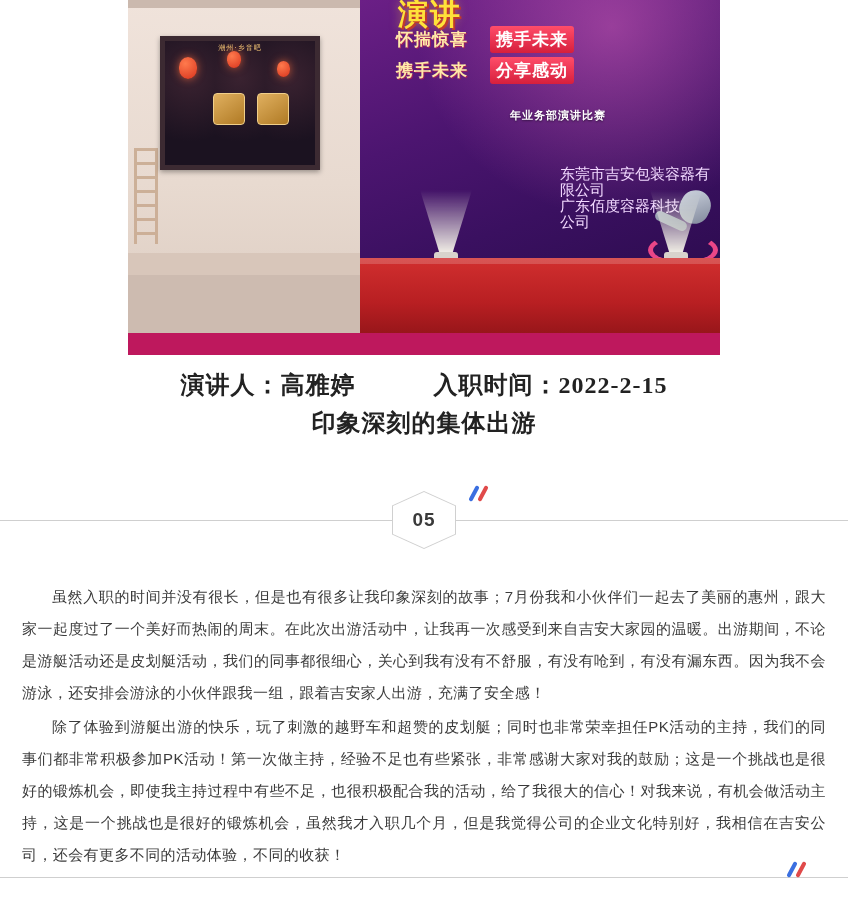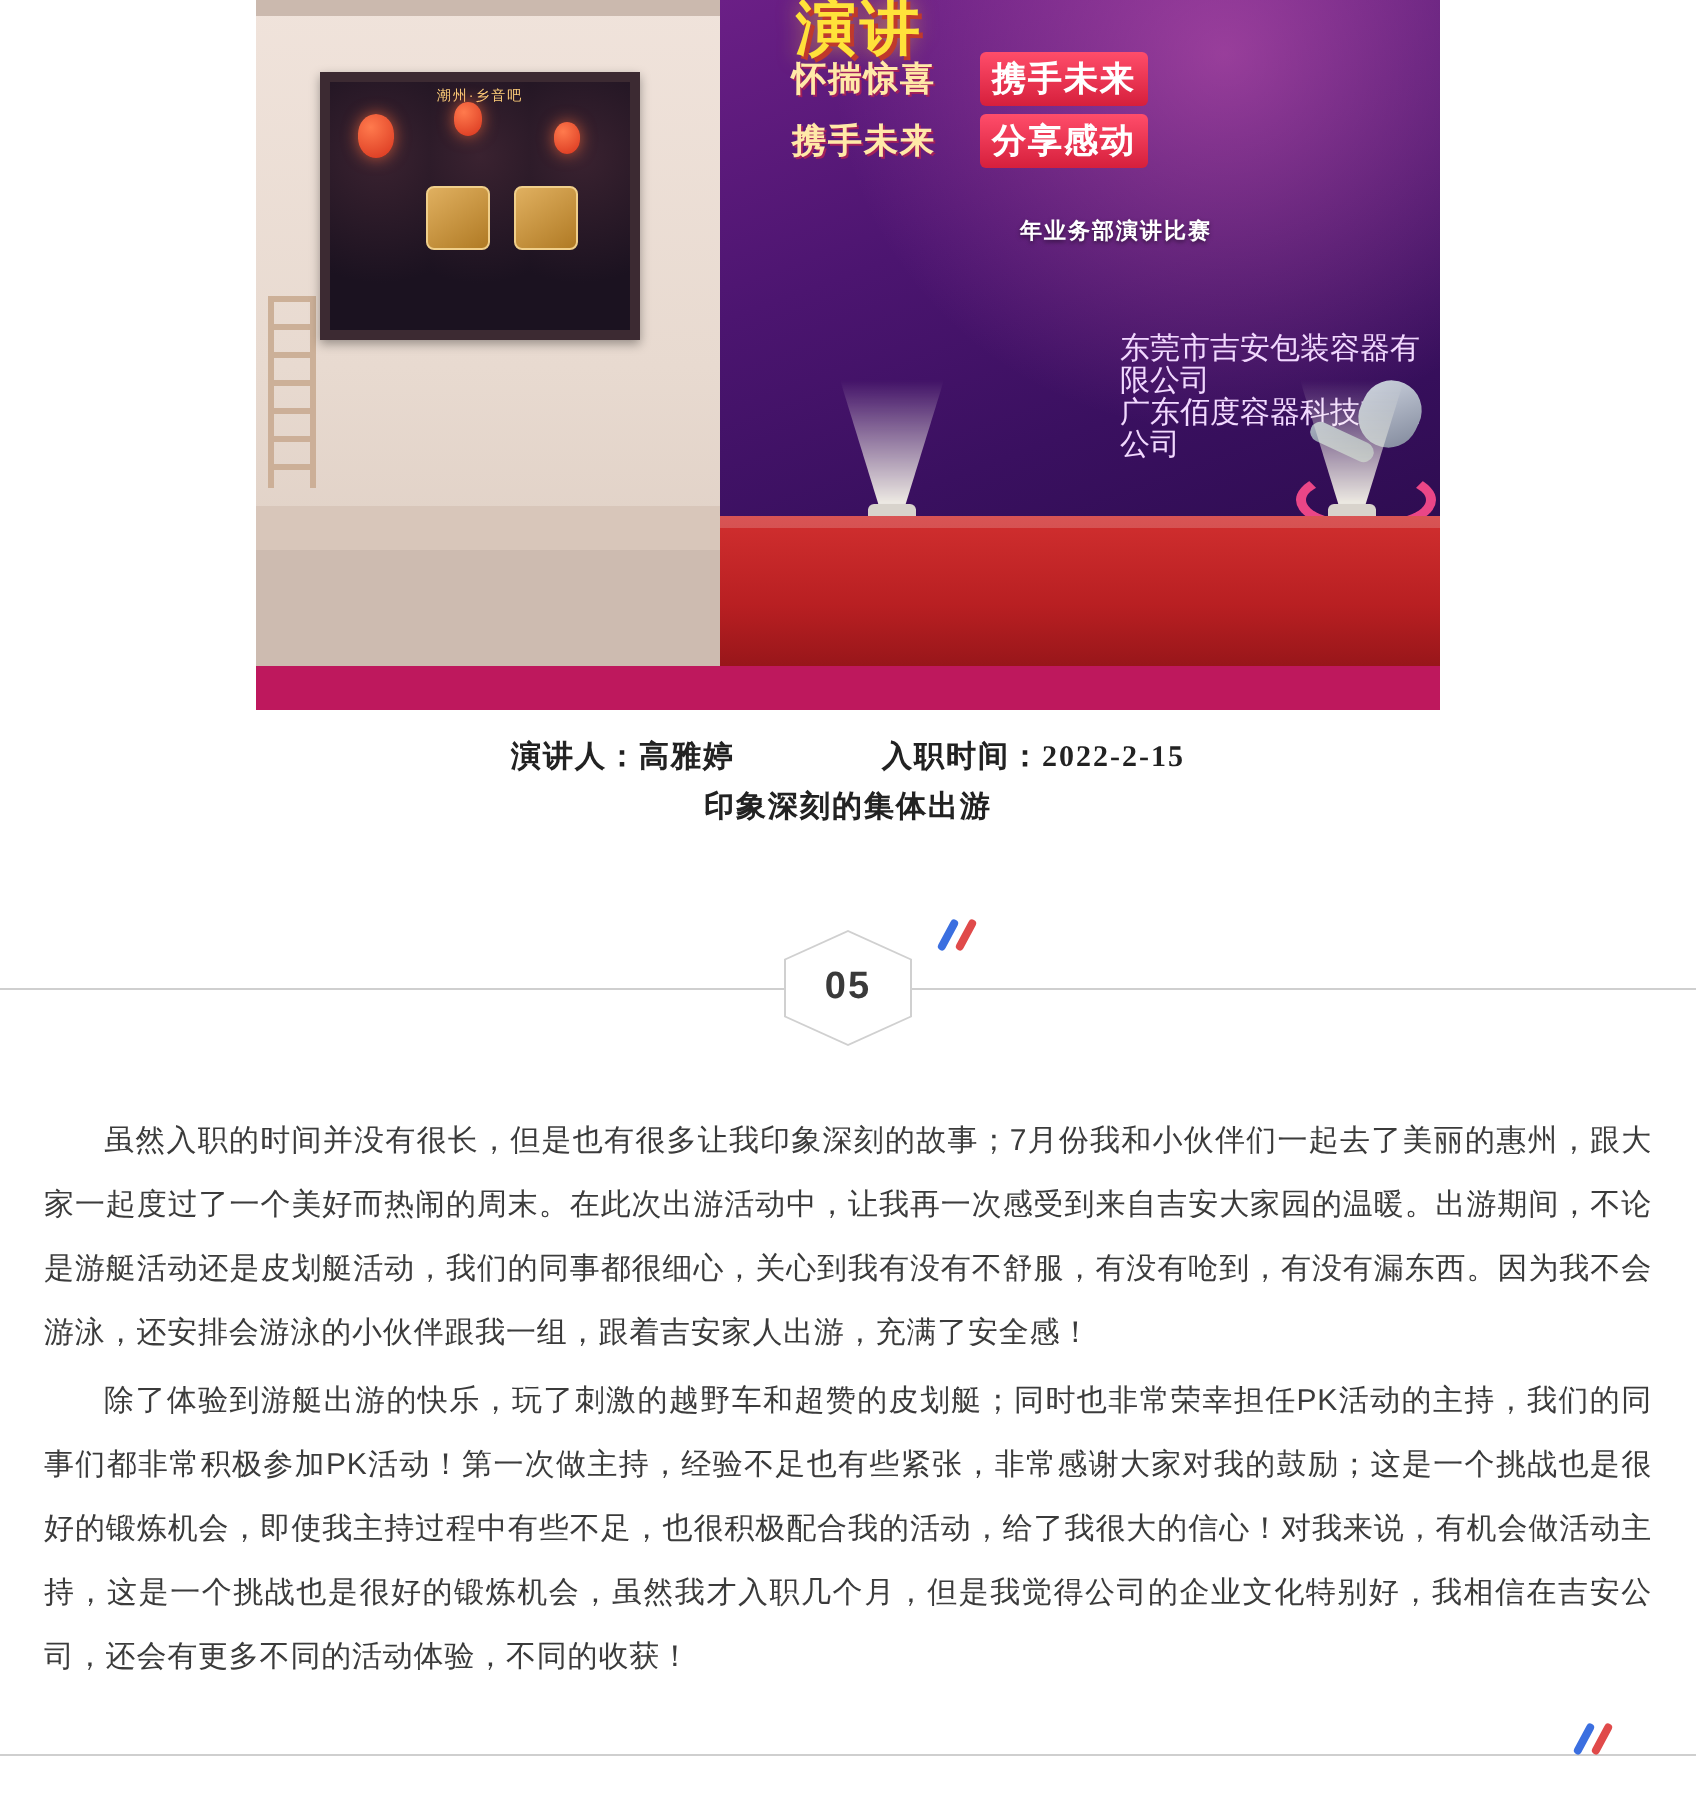--- a/index.html
+++ b/index.html
@@ -195,21 +195,21 @@
     content:""; position:absolute; left:0; top:0; width:100%; height:6px;
     background: rgba(255,255,255,.18);
   }
 
   
   .caption {
     text-align:center;
     font-family: "Liberation Serif", serif;
     font-weight: bold;
     color: #222222;
-    font-size: 15px;
+    font-size: 24px;
     margin-top: 14px;
     letter-spacing: 1px;
   }
   .caption .gap { display:inline-block; width: 64px; }
   .caption.second { margin-top: 6px; }
 
   
   .divider {
     position: relative;
     margin-top: 46px;

